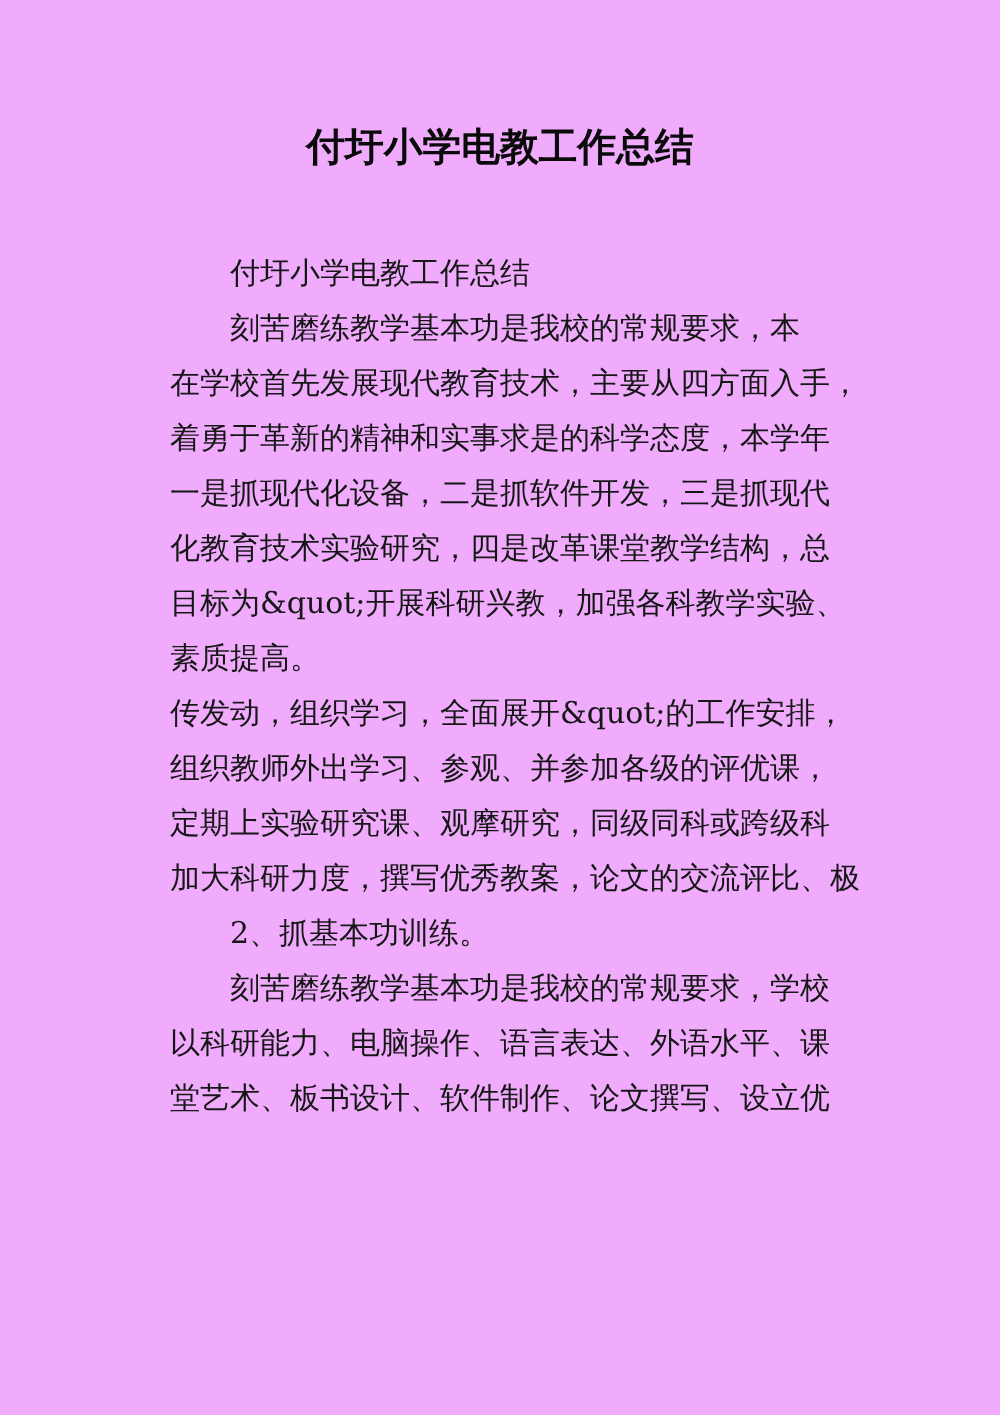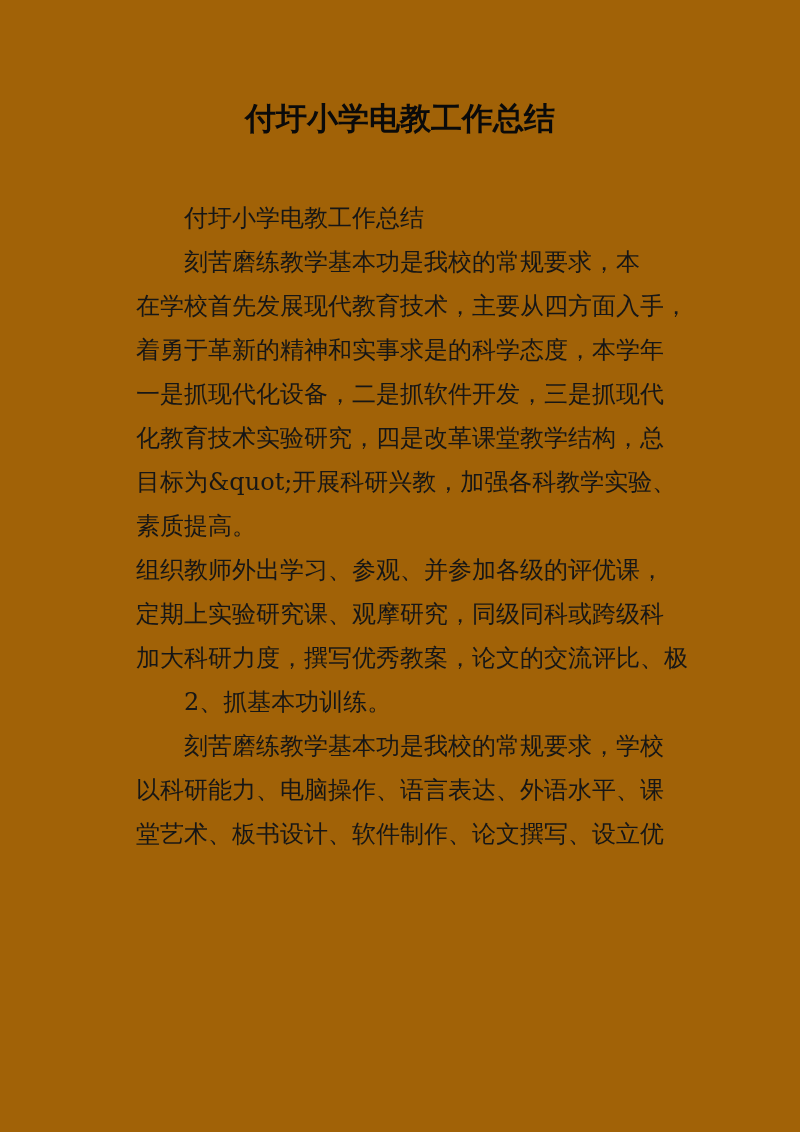--- a/index.html
+++ b/index.html
@@ -12,21 +12,21 @@
       height: 1132px;
       position: relative;
       overflow: hidden;
       color: #111111;
     }
     .page {
       position: absolute;
       left: 0; top: 0;
       width: 800px;
       height: 1132px;
-      background: #a16207;
+      background: #f0abfc;
     }
     .doc-title {
       position: absolute;
       top: 96px;
       left: 0;
       width: 800px;
       text-align: center;
       font-family: "DejaVu Sans", sans-serif;
       font-weight: bold;
       font-size: 31px;
@@ -61,20 +61,21 @@
 
   <div class="body">
     <span class="line indent">付圩小学电教工作总结</span>
     <span class="line indent">刻苦磨练教学基本功是我校的常规要求，本</span>
     <span class="line">在学校首先发展现代教育技术，主要从四方面入手，</span>
     <span class="line">着勇于革新的精神和实事求是的科学态度，本学年</span>
     <span class="line">一是抓现代化设备，二是抓软件开发，三是抓现代</span>
     <span class="line">化教育技术实验研究，四是改革课堂教学结构，总</span>
     <span class="line">目标为&amp;quot;开展科研兴教，加强各科教学实验、</span>
     <span class="line">素质提高。</span>
+    <span class="line">传发动，组织学习，全面展开&amp;quot;的工作安排，</span>
     <span class="line">组织教师外出学习、参观、并参加各级的评优课，</span>
     <span class="line">定期上实验研究课、观摩研究，同级同科或跨级科</span>
     <span class="line">加大科研力度，撰写优秀教案，论文的交流评比、极</span>
     <span class="line indent">2、抓基本功训练。</span>
     <span class="line indent">刻苦磨练教学基本功是我校的常规要求，学校</span>
     <span class="line">以科研能力、电脑操作、语言表达、外语水平、课</span>
     <span class="line">堂艺术、板书设计、软件制作、论文撰写、设立优</span>
   </div>
 </div>
 

